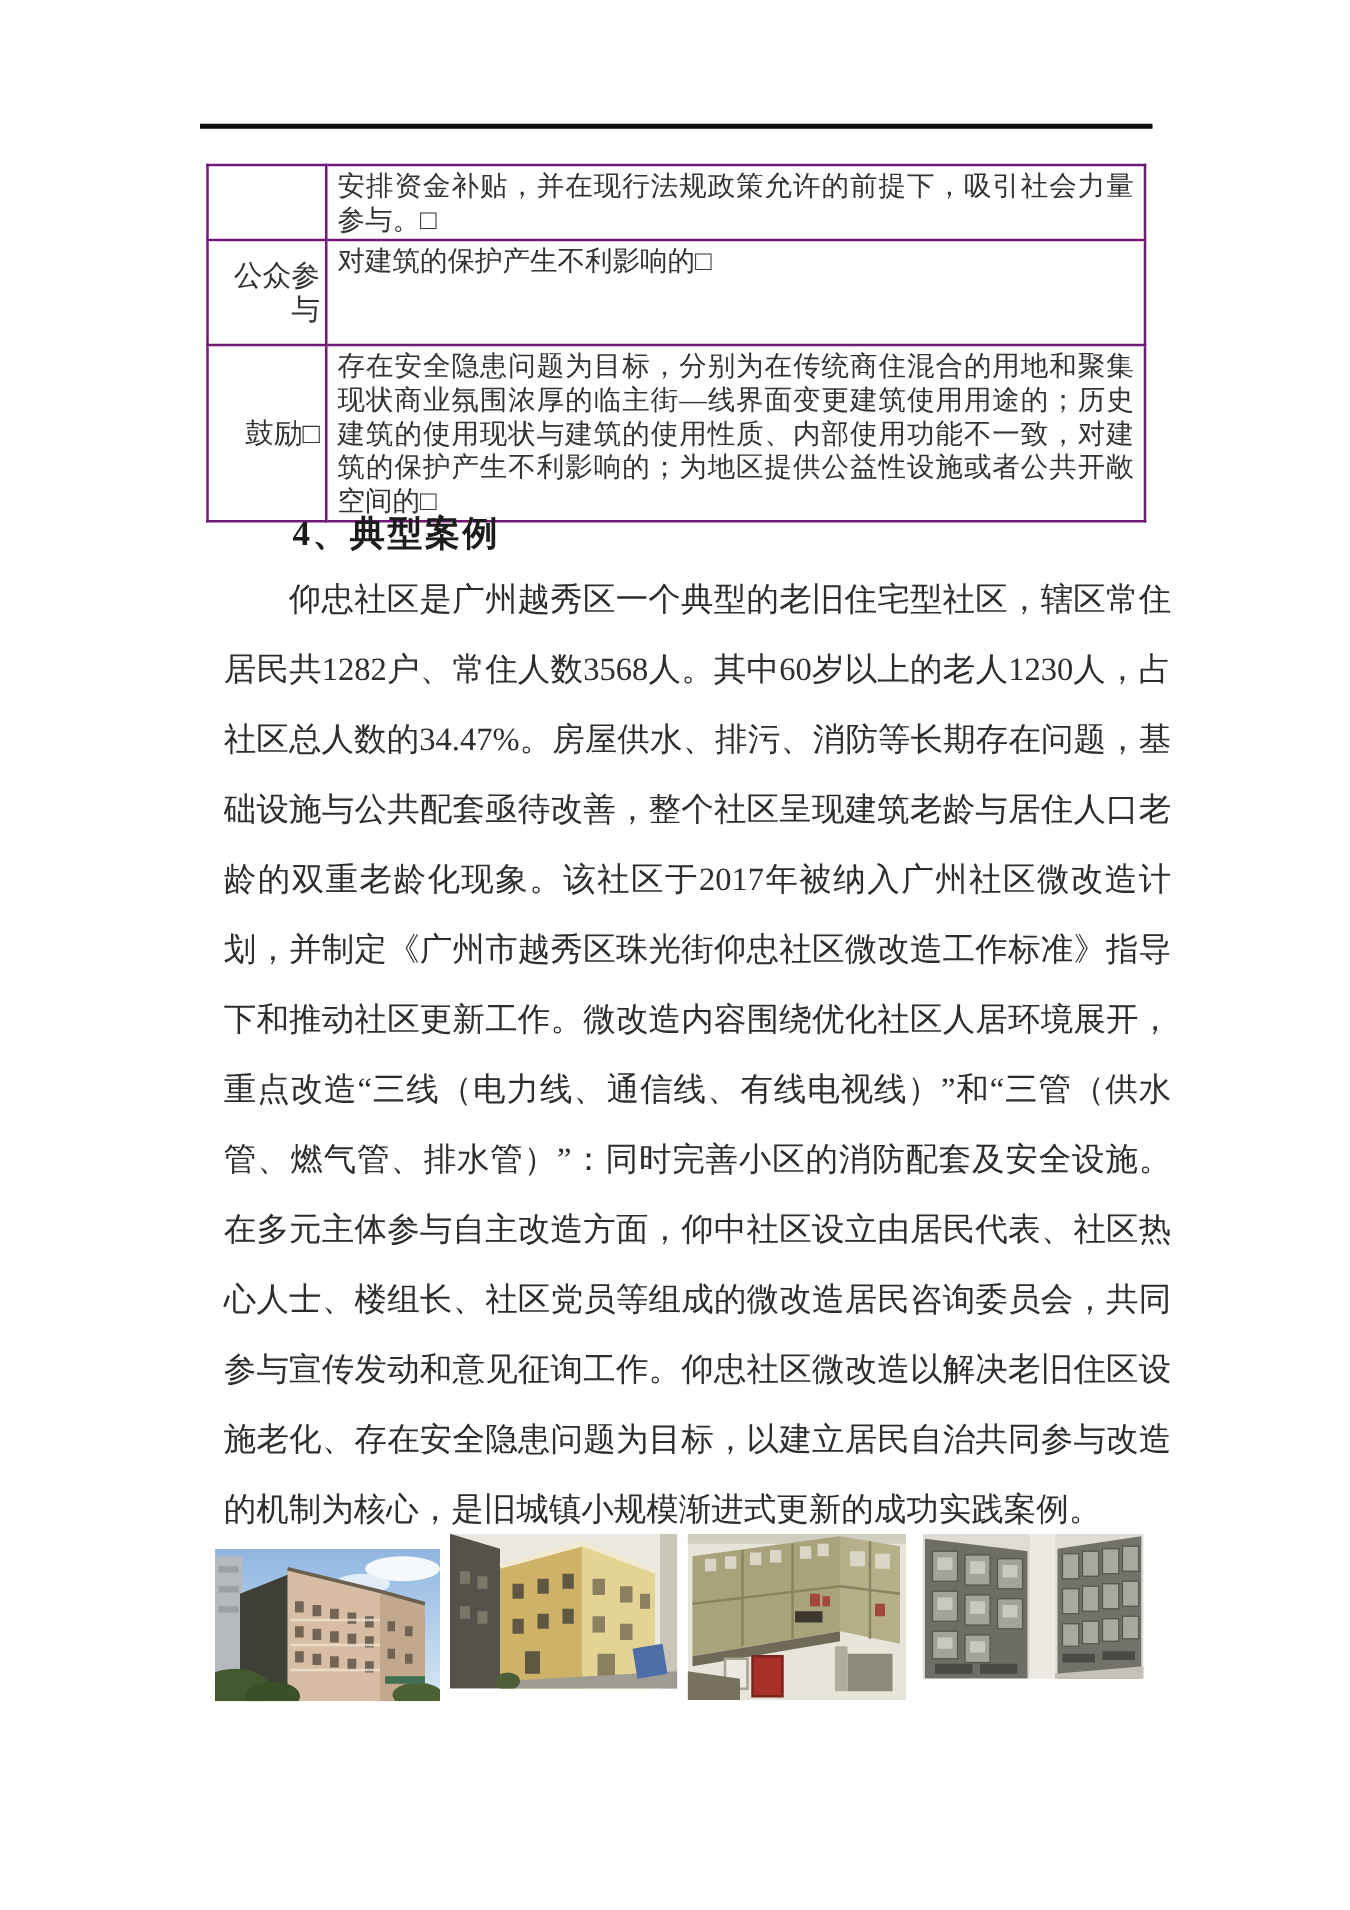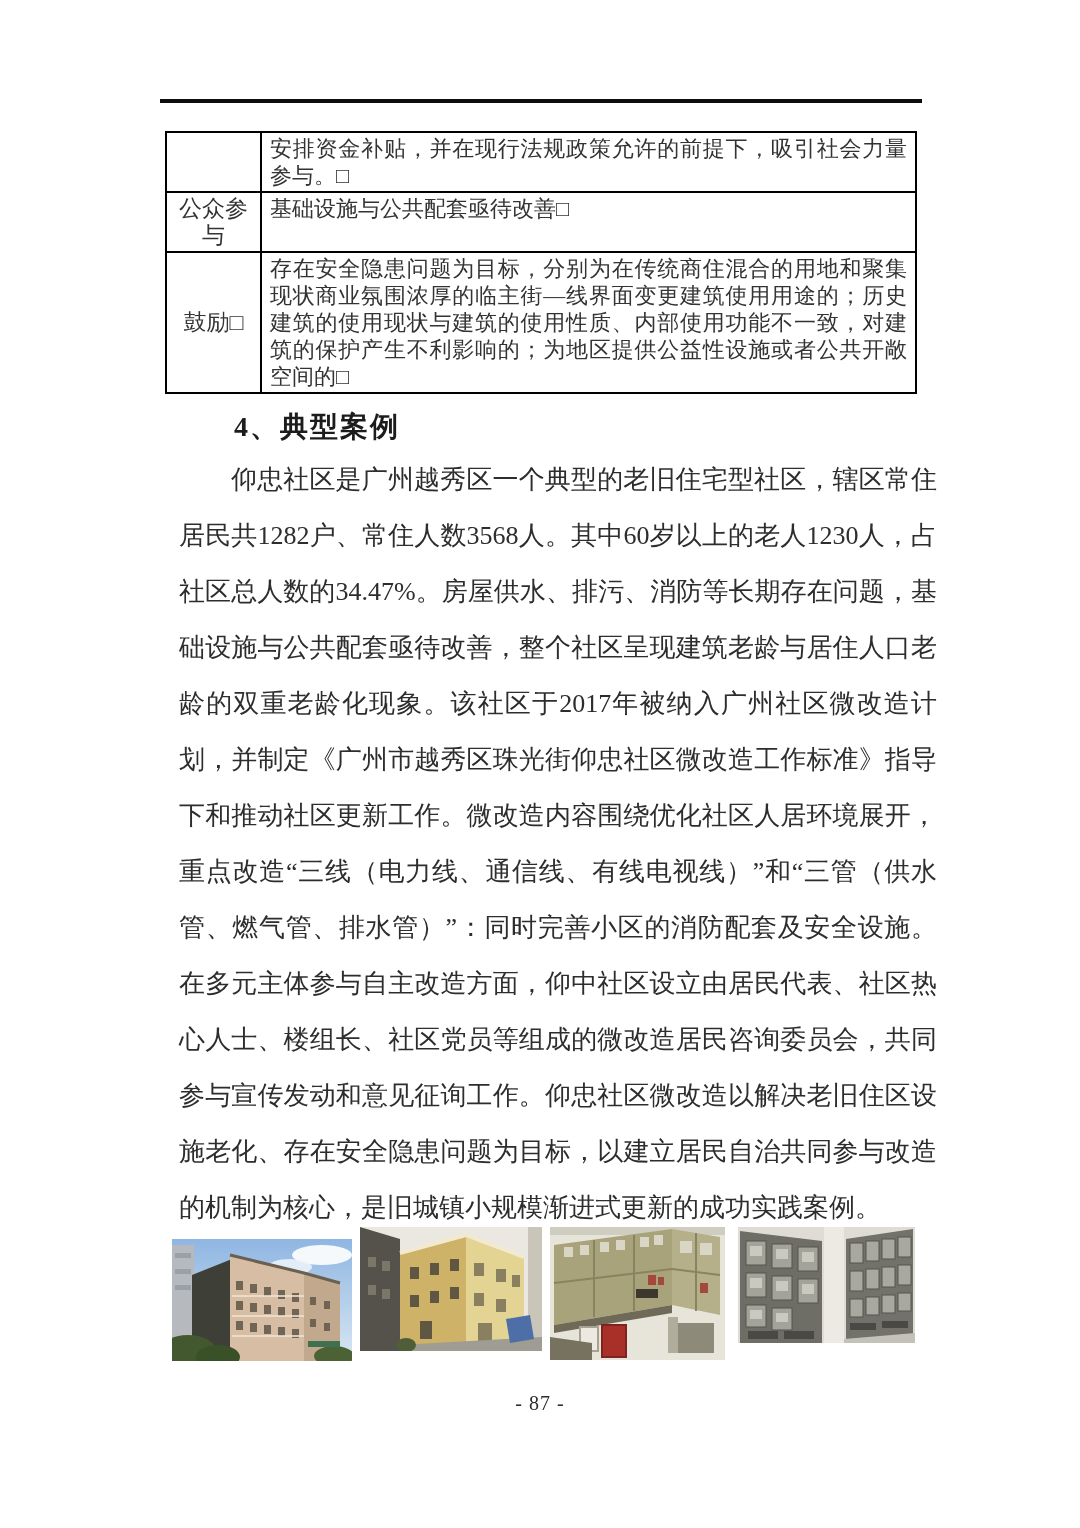--- a/index.html
+++ b/index.html
@@ -15,27 +15,27 @@
     position:absolute; left:160px; top:99px; width:762px; height:4px;
     background:#0d0d0d;
   }
 
   
   .policy-table {
     position:absolute; left:165px; top:131px; width:752px;
     border-collapse:collapse; table-layout:fixed; color:#333333;
   }
   .policy-table td {
-    border:2px solid #000000; vertical-align:top;
+    border:2px solid #701a75; vertical-align:top;
     font-size:22px; line-height:27px; padding:2px 8px;
     word-break:break-all;
   }
   .policy-table col.c-label { width:95px; }
   .policy-table td.label-cell {
-    text-align:center; font-size:23px; padding:2px 4px;
+    text-align:right; font-size:23px; padding:14px 4px;
   }
   .policy-table tr.r1 { height:58px; }
   .policy-table tr.r2 { height:57px; }
   .policy-table tr.r3 { height:136px; }
   .policy-table tr.r3 td.label-cell { vertical-align:middle;margin-top:20px; }
   .policy-table td.content-cell { text-align:justify; }
 
   
   .section-heading {
     position:absolute; left:218px; top:392px; margin:16px;
@@ -75,21 +75,21 @@
         <col class="c-label">
         <col>
       </colgroup>
     <tbody>
         <tr class="r1">
       <td class="label-cell"></td>
       <td class="content-cell">安排资金补贴，并在现行法规政策允许的前提下，吸引社会力量参与。□</td>
     </tr>
     <tr class="r2">
       <td class="label-cell">公众参与</td>
-      <td class="content-cell">基础设施与公共配套亟待改善□</td>
+      <td class="content-cell">对建筑的保护产生不利影响的□</td>
     </tr>
     <tr class="r3">
       <td class="label-cell">鼓励□</td>
       <td class="content-cell">存在安全隐患问题为目标，分别为在传统商住混合的用地和聚集现状商业氛围浓厚的临主街—线界面变更建筑使用用途的；历史建筑的使用现状与建筑的使用性质、内部使用功能不一致，对建筑的保护产生不利影响的；为地区提供公益性设施或者公共开敞空间的□</td>
     </tr>
   </tbody>
     </table>
 
   <h2 class="section-heading">4、典型案例</h2>
 
@@ -265,15 +265,14 @@
       <g fill="#4a4a44">
         <rect x="10" y="104" width="30" height="8"></rect>
           <rect x="46" y="104" width="30" height="8"></rect>
         <rect x="112" y="96" width="26" height="7"></rect>
           <rect x="144" y="94" width="26" height="7"></rect>
       </g>
       <polygon points="106,116 177,116 177,106 106,112" fill="#c3c1b8"></polygon>
     </svg>
   </div>
 
-  <div class="page-number">- 87 -</div>
 
 </div>
 
 </body></html>

